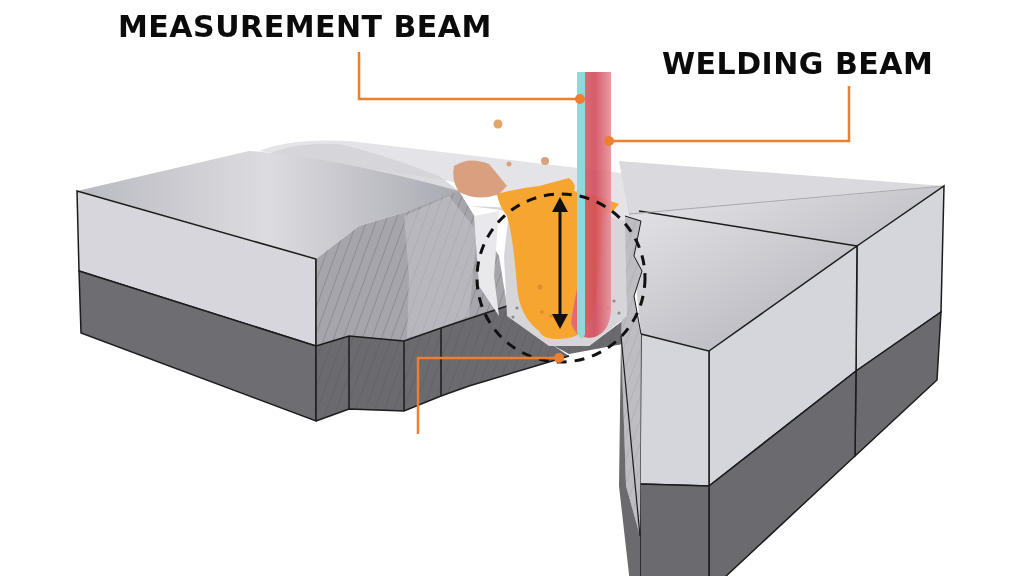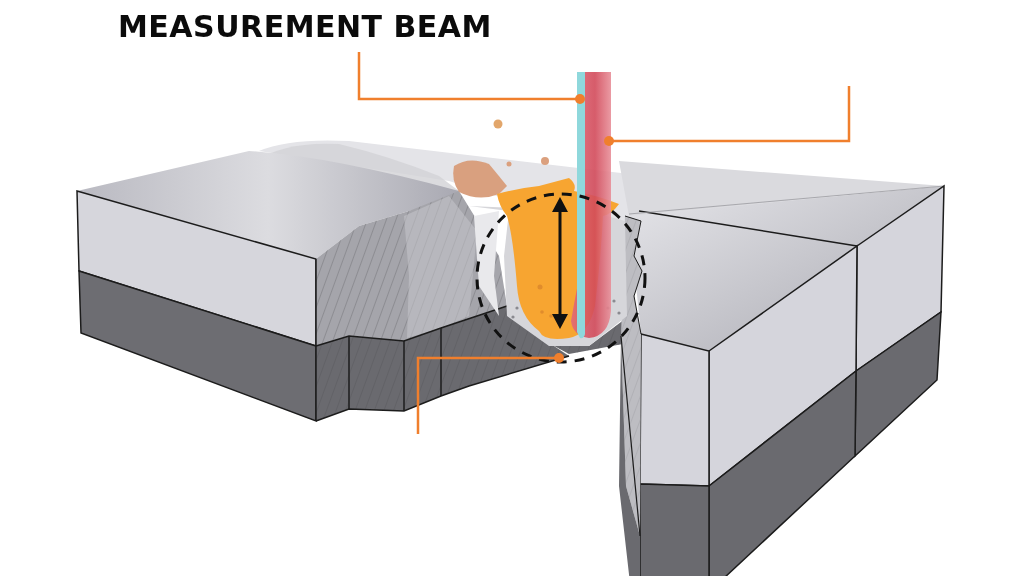--- a/index.html
+++ b/index.html
@@ -144,13 +144,14 @@
       <polyline points="330,36 330,83 550,83" fill="none" stroke="#f07f2d" stroke-width="2.5"></polyline>
       <circle cx="551" cy="83" r="5" fill="#f07f2d"></circle>
       <polyline points="820,70 820,125 580,125" fill="none" stroke="#f07f2d" stroke-width="2.5"></polyline>
       <circle cx="580" cy="125" r="5" fill="#f07f2d"></circle>
       <polyline points="389,418 389,342 530,342" fill="none" stroke="#f07f2d" stroke-width="2.5"></polyline>
       <circle cx="530" cy="342" r="5" fill="#f07f2d"></circle>
     </g>
   </svg>
 
   <div class="label" id="label-measurement">MEASUREMENT BEAM</div>
+  <div class="label" id="label-welding">WELDING BEAM</div>
 </div>
 
 </body></html>

